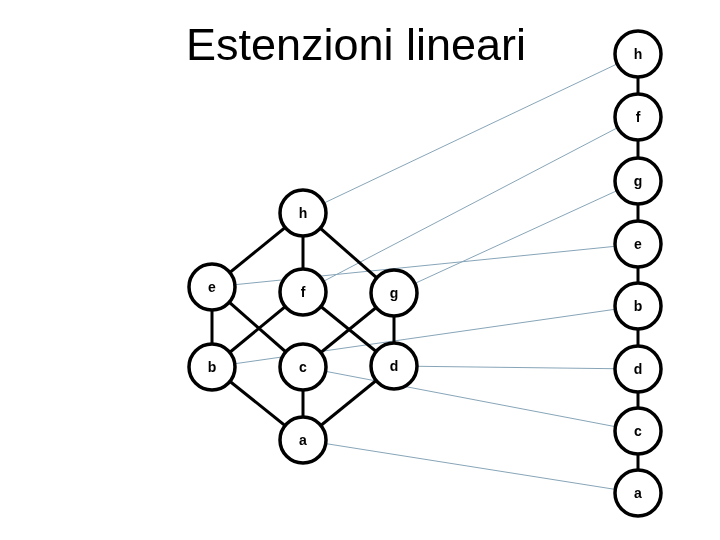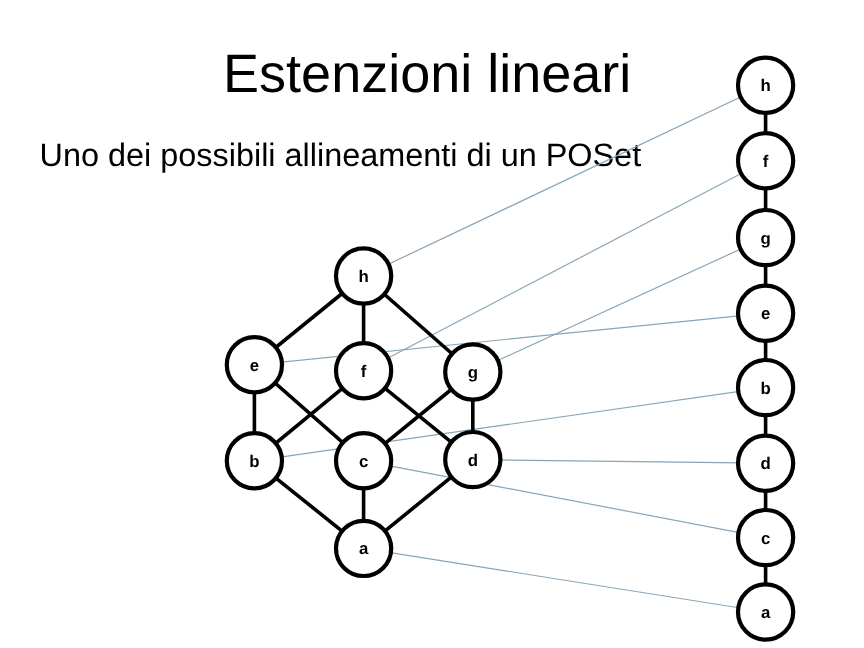--- a/index.html
+++ b/index.html
@@ -2,21 +2,21 @@
 <html><head>
 <meta charset="utf-8">
 <style>
   html,body{margin:0;padding:0;}
   body{
     width:720px;height:540px;overflow:hidden;
     background:#ffffff;
     font-family:"Liberation Sans",sans-serif;
     position:relative;
   }
-  .slide{position:absolute;inset:0;margin-top:17px;}
+  .slide{position:absolute;inset:0;}
   .slide-title{
     position:absolute;left:0;top:22px;width:712px;
     text-align:center;
     font-size:45px;line-height:1.0;color:#000;
     white-space:nowrap;
   }
   .slide-subtitle{
     position:absolute;left:33px;top:99px;
     font-size:27px;line-height:1.0;color:#000;
     white-space:nowrap;
@@ -27,21 +27,20 @@
     font-weight:bold;font-size:14px;
     text-anchor:middle;
     fill:#000;
   }
 </style>
 </head>
 <body>
 
 <div class="slide">
   <div class="slide-title">Estenzioni lineari</div>
-  <div class="slide-subtitle">Uno dei possibili allineamenti di un POSet</div>
   <svg id="diagram" width="720" height="540" viewBox="0 0 720 540">
       <g>
         <line x1="303" y1="213" x2="638" y2="54" stroke="#87a5b8" stroke-width="1"></line>
         <line x1="303" y1="292" x2="638" y2="117" stroke="#87a5b8" stroke-width="1"></line>
         <line x1="394" y1="293" x2="638" y2="181" stroke="#87a5b8" stroke-width="1"></line>
         <line x1="212" y1="287" x2="638" y2="244" stroke="#87a5b8" stroke-width="1"></line>
         <line x1="212" y1="367" x2="638" y2="306" stroke="#87a5b8" stroke-width="1"></line>
         <line x1="394" y1="366" x2="638" y2="369" stroke="#87a5b8" stroke-width="1"></line>
         <line x1="303" y1="367" x2="638" y2="431" stroke="#87a5b8" stroke-width="1"></line>
         <line x1="303" y1="440" x2="638" y2="493" stroke="#87a5b8" stroke-width="1"></line>

